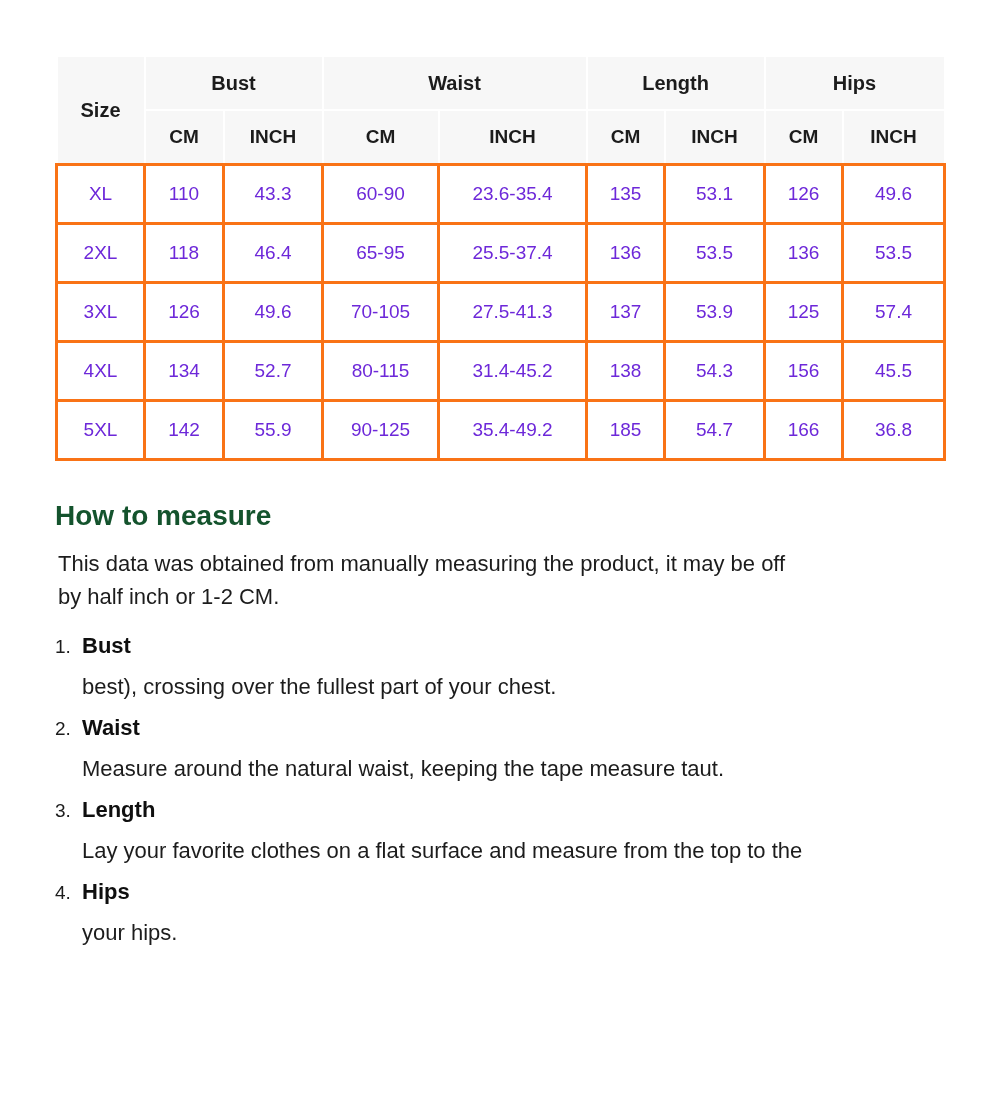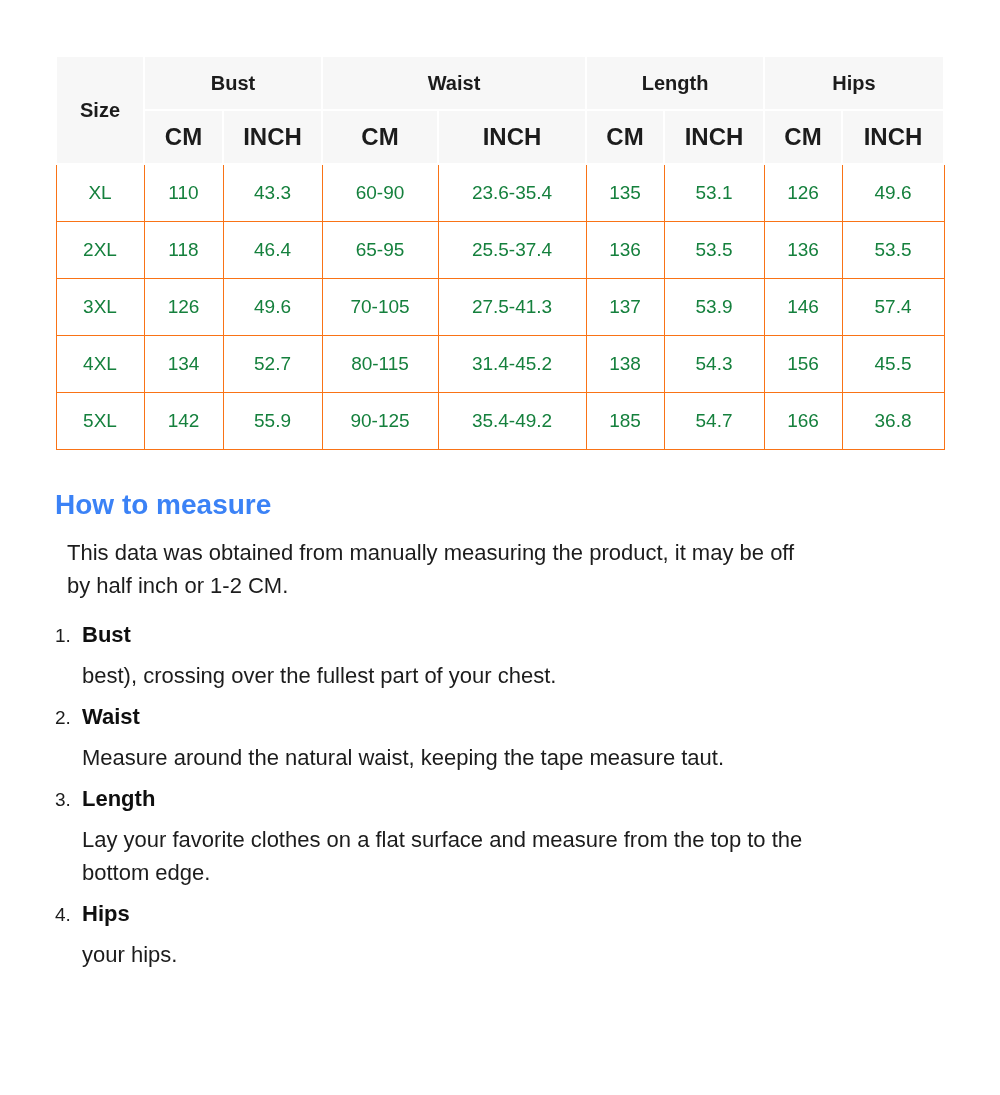--- a/index.html
+++ b/index.html
@@ -28,44 +28,44 @@
   table.size-chart th {
     background: #f7f7f7;
     border: 2px solid #ffffff;
     font-weight: bold;
     text-align: center;
     vertical-align: middle;
     padding: 0;
     color: #1c1c1c;
   }
   table.size-chart thead tr.group-row th { font-size: 20px; height: 52px; }
-  table.size-chart thead tr.unit-row th  { font-size: 24px; height: 52px; }
+  table.size-chart thead tr.unit-row th  { font-size: 19px; height: 52px; }
   table.size-chart th.corner { font-size: 20px; }
   table.size-chart td {
-    border: 1px solid #f97316;
+    border: 3px solid #f97316;
     font-size: 19px;
     height: 56px;
     text-align: center;
     vertical-align: middle;
     padding: 0;
-    color: #15803d;
+    color: #6d28d9;
   }
 
   
   .how-heading {
     font-size: 28px;
     line-height: 34px;
     font-weight: bold;
-    color: #3b82f6;
+    color: #14532d;
     margin: 38px 0 14px 0;
   }
   .intro {
     font-size: 22px;
     line-height: 33px;
-    margin: 12px;
+    margin: 3px;
   }
   .measure-list { margin-top: 16px; }
   .measure-item .item-head {
     display: flex;
     align-items: baseline;
     margin: 8px 0 7px 0;
     line-height: 33px;
   }
   .measure-item:first-child .item-head { margin-top: 0; }
   .item-num {
@@ -144,21 +144,21 @@
         <td>53.5</td>
       </tr>
       <tr>
         <td>3XL</td>
         <td>126</td>
         <td>49.6</td>
         <td>70-105</td>
         <td>27.5-41.3</td>
         <td>137</td>
         <td>53.9</td>
-        <td>146</td>
+        <td>125</td>
         <td>57.4</td>
       </tr>
       <tr>
         <td>4XL</td>
         <td>134</td>
         <td>52.7</td>
         <td>80-115</td>
         <td>31.4-45.2</td>
         <td>138</td>
         <td>54.3</td>
@@ -208,21 +208,20 @@
       </div>
     </div>
 
     <div class="measure-item">
       <div class="item-head">
         <span class="item-num">3.</span>
         <span class="item-title">Length</span>
       </div>
       <div class="item-desc">
         <div>Lay your favorite clothes on a flat surface and measure from the top to the</div>
-        <div>bottom edge.</div>
       </div>
     </div>
 
     <div class="measure-item">
       <div class="item-head">
         <span class="item-num">4.</span>
         <span class="item-title">Hips</span>
       </div>
       <div class="item-desc">
         <div>your hips.</div>

